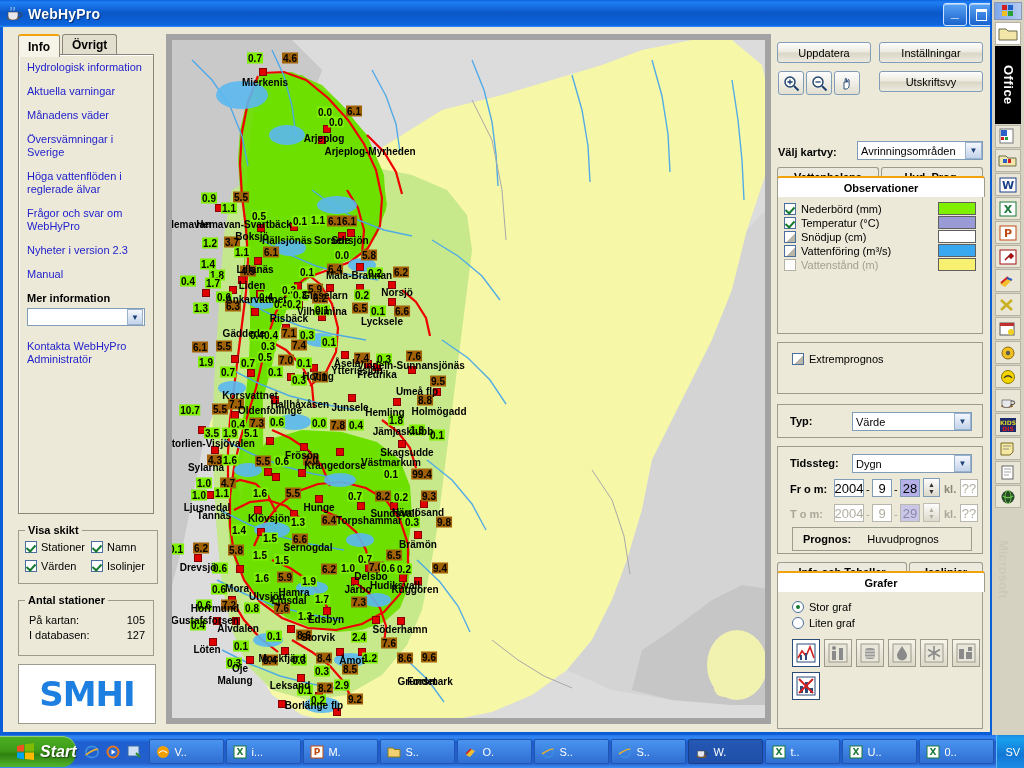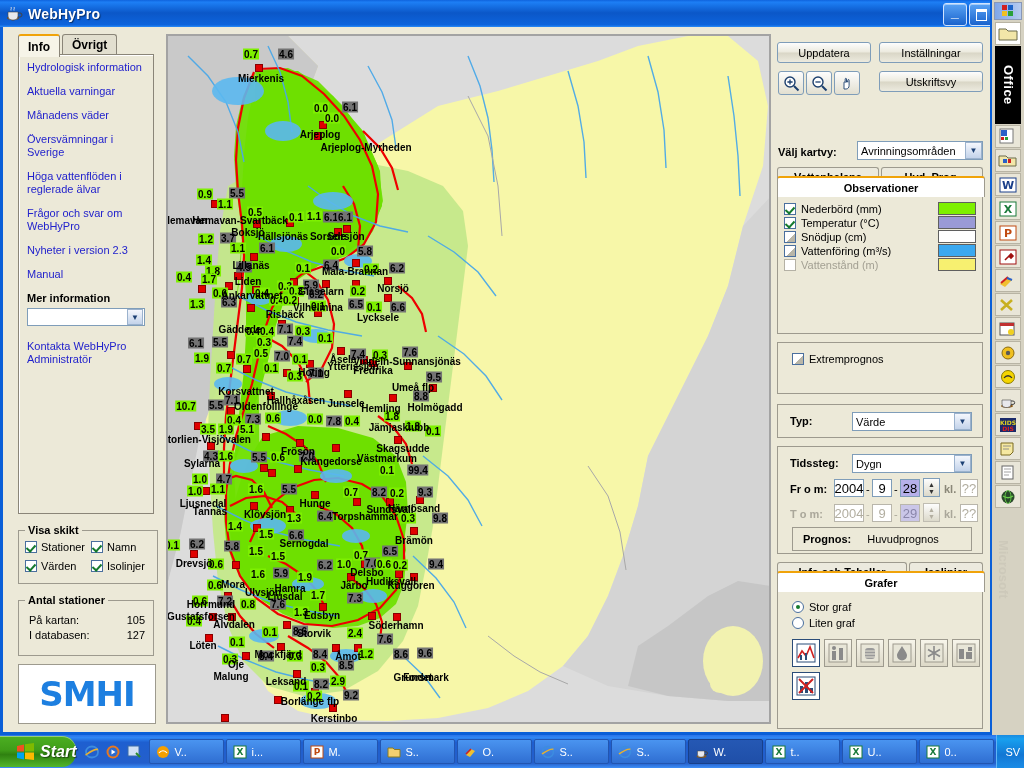--- a/index.html
+++ b/index.html
@@ -106,35 +106,35 @@
     border:1px solid #9d9a8e;background:#fff;display:flex;align-items:center;justify-content:center;
   }
   #smhi-box .logo{
     font-weight:bold;font-size:34px;color:#1d7fe0;letter-spacing:-1px;
     font-family:"DejaVu Sans", sans-serif;
   }
 
   
   #map-frame{
     position:absolute;left:163px;top:7px;width:605px;height:690px;
-    border:2px solid #a3a3a3;background:#e8e8e8;box-sizing:border-box;overflow:hidden;
+    border:6px solid #a3a3a3;background:#e8e8e8;box-sizing:border-box;overflow:hidden;
   }
   #map-canvas{position:absolute;left:0;top:0;width:603px;height:688px;}
   .mlabel{
     position:absolute;font-family:"Liberation Sans",sans-serif;
     font-size:10px;font-weight:bold;color:#000;white-space:nowrap;
     transform:translate(-50%,-50%);
   }
   .vbox{
     position:absolute;font-size:10px;font-weight:bold;color:#000;
     padding:0 1px;white-space:nowrap;line-height:11px;
     transform:translate(-50%,-50%);
   }
   .vbox.p{background:#7ef000;}
-  .vbox.t{background:#737373;text-align:right;}
+  .vbox.t{background:#a16207;text-align:right;}
   .stn{
     position:absolute;width:6px;height:6px;background:#e00000;
     border:1px solid #800;transform:translate(-50%,-50%);
   }
 
   
   #right{
     position:absolute;left:772px;top:7px;width:212px;height:690px;
     background:#ece9d8;
   }

